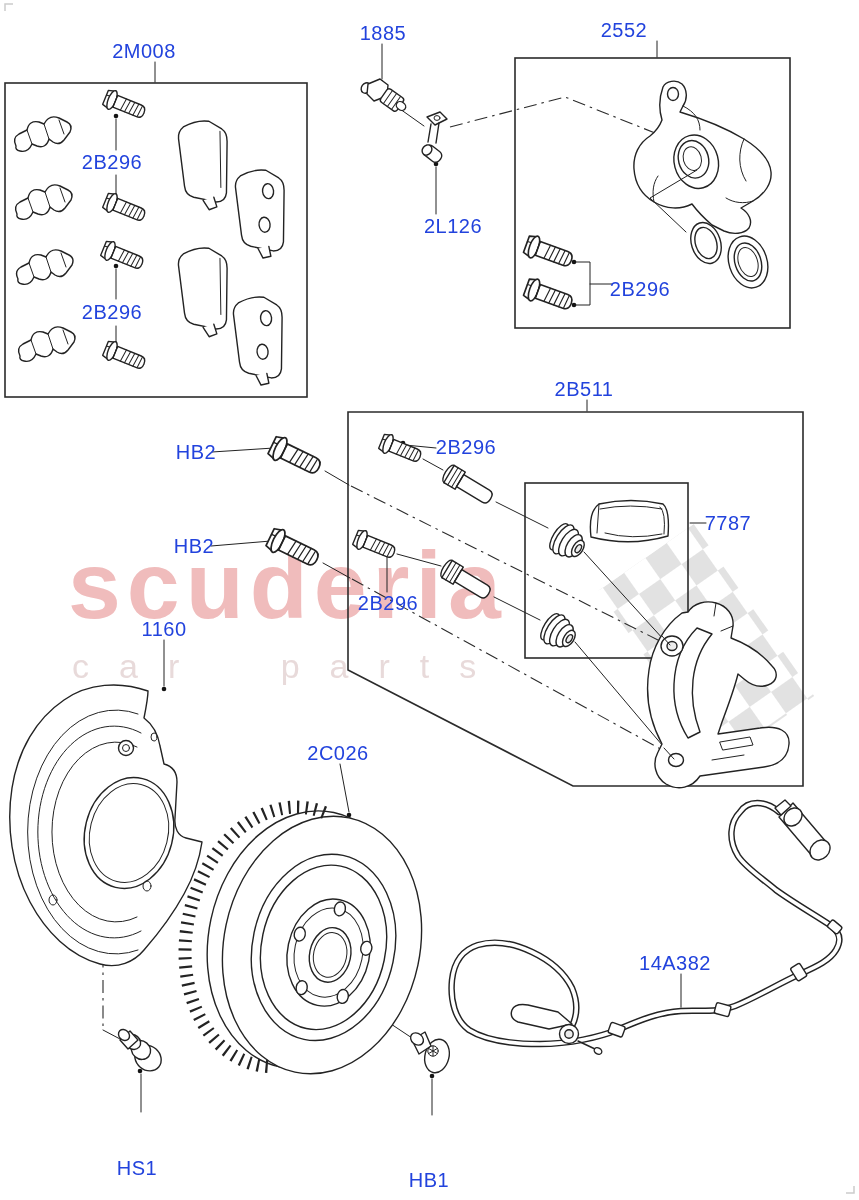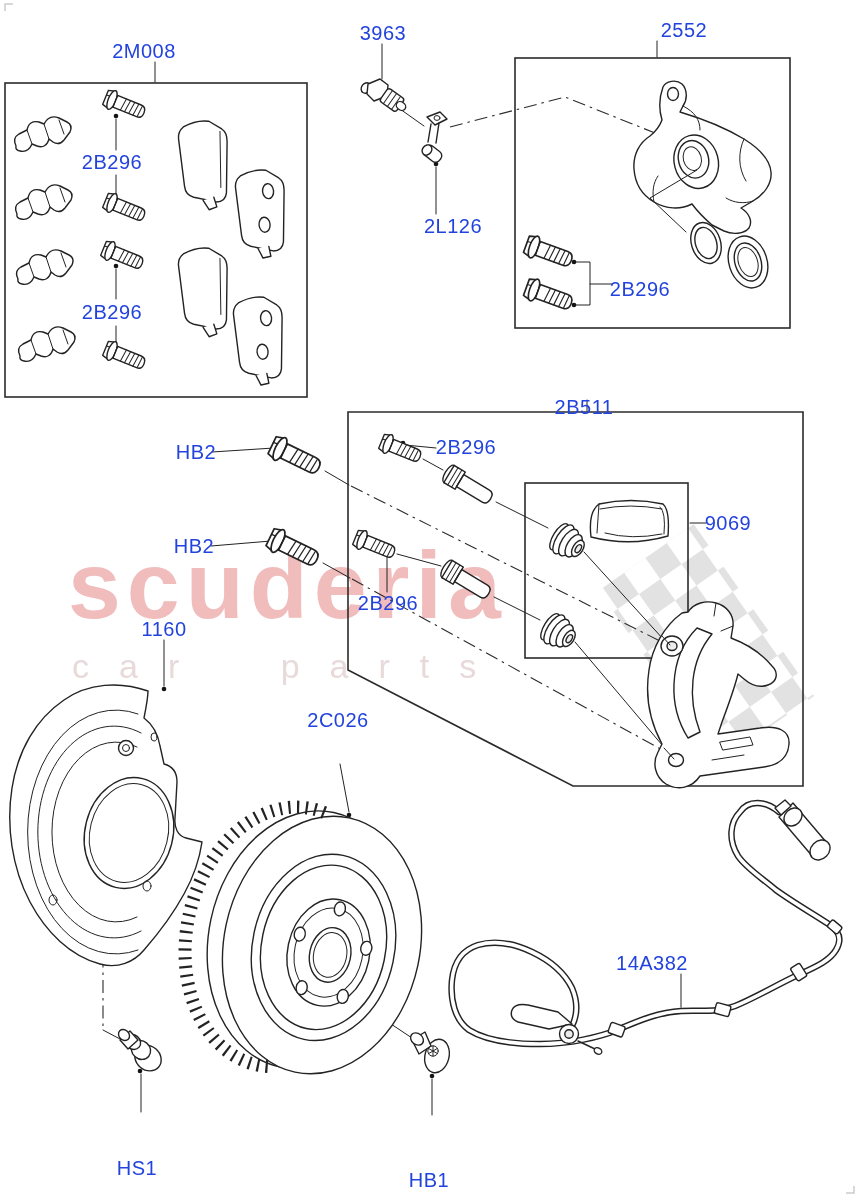--- a/index.html
+++ b/index.html
@@ -317,29 +317,29 @@
         <path class="s" d="M578,1041 L595,1049"></path>
         <ellipse class="s w" cx="598" cy="1051" rx="4" ry="3" transform="rotate(30 598 1051)"></ellipse>
       </g>
     </g>
   </svg>
 
   <div>
     <div class="plabel" style="left:144px;top:51px">2M008</div>
     <div class="plabel" style="left:112px;top:162px">2B296</div>
     <div class="plabel" style="left:112px;top:312px">2B296</div>
-    <div class="plabel" style="left:383px;top:33px">3963</div>
+    <div class="plabel" style="left:383px;top:33px">1885</div>
     <div class="plabel" style="left:453px;top:226px">2L126</div>
-    <div class="plabel" style="left:684px;top:30px">2552</div>
+    <div class="plabel" style="left:624px;top:30px">2552</div>
     <div class="plabel" style="left:640px;top:289px">2B296</div>
-    <div class="plabel" style="left:584px;top:407px">2B511</div>
+    <div class="plabel" style="left:584px;top:389px">2B511</div>
     <div class="plabel" style="left:466px;top:447px">2B296</div>
     <div class="plabel" style="left:388px;top:603px">2B296</div>
     <div class="plabel" style="left:196px;top:452px">HB2</div>
     <div class="plabel" style="left:194px;top:546px">HB2</div>
-    <div class="plabel" style="left:728px;top:523px">9069</div>
+    <div class="plabel" style="left:728px;top:523px">7787</div>
     <div class="plabel" style="left:164px;top:629px">1160</div>
-    <div class="plabel" style="left:338px;top:720px">2C026</div>
-    <div class="plabel" style="left:652px;top:963px">14A382</div>
+    <div class="plabel" style="left:338px;top:753px">2C026</div>
+    <div class="plabel" style="left:675px;top:963px">14A382</div>
     <div class="plabel" style="left:137px;top:1168px">HS1</div>
     <div class="plabel" style="left:429px;top:1180px">HB1</div>
   </div>
 </div>
 
 </body></html>

